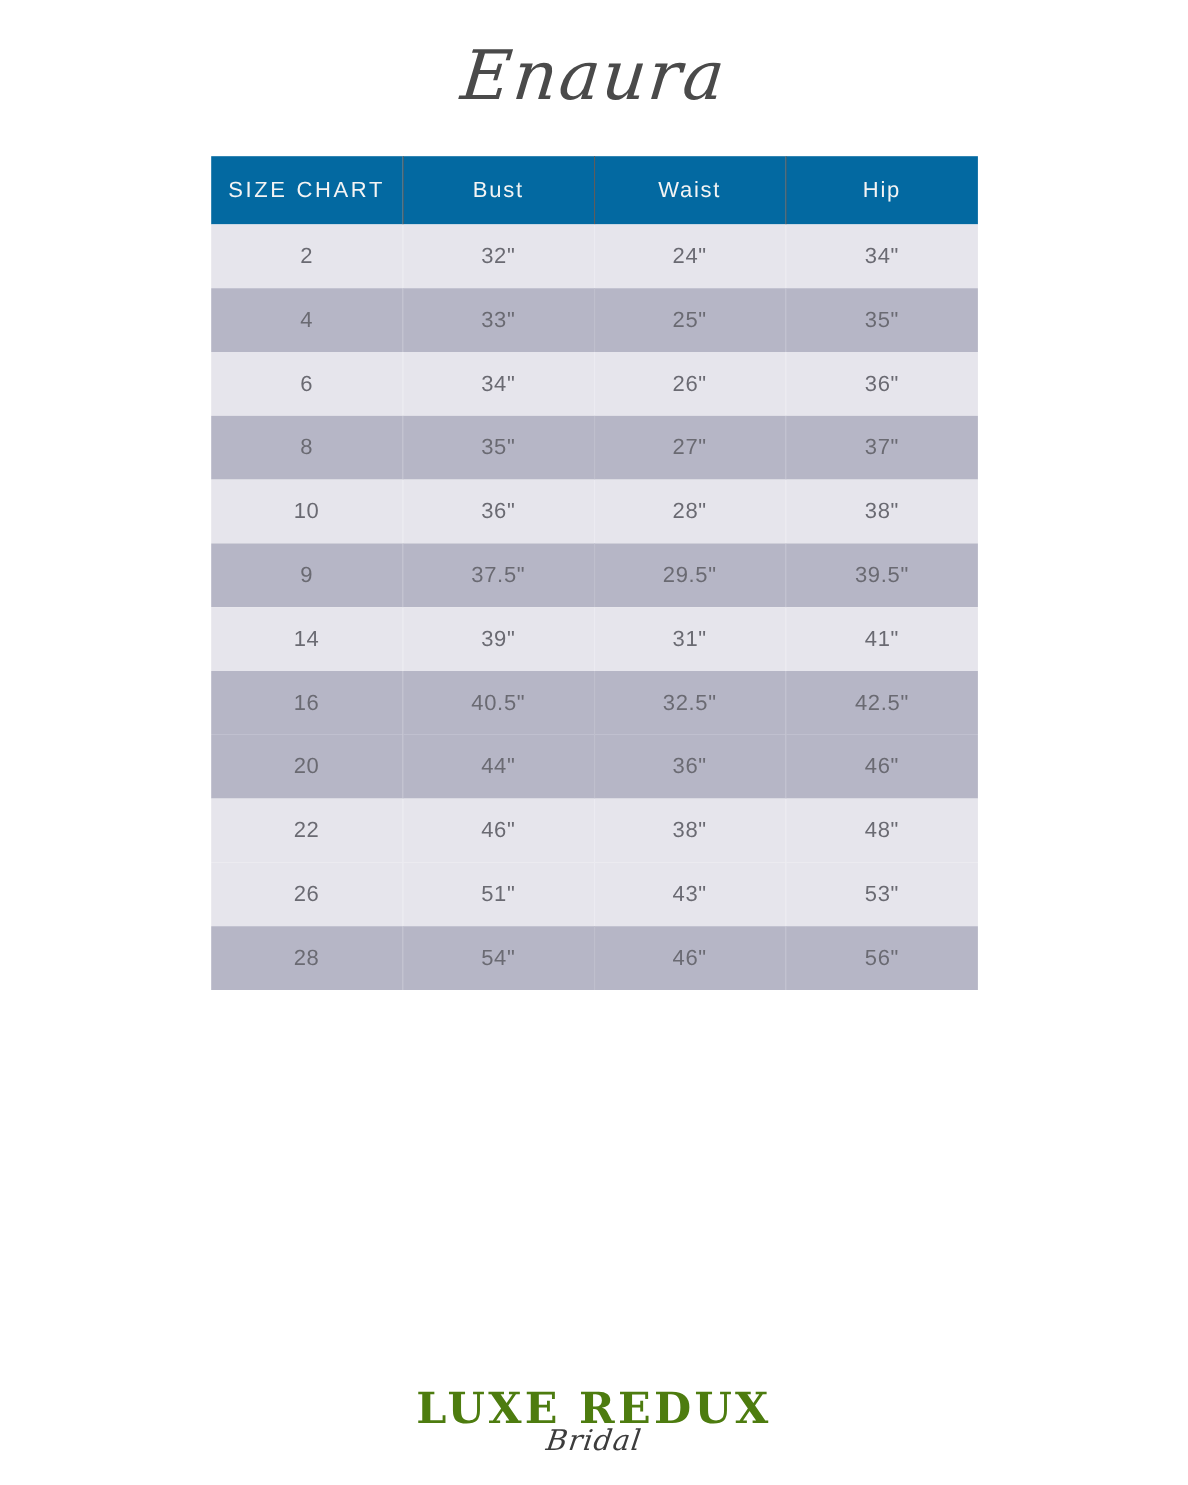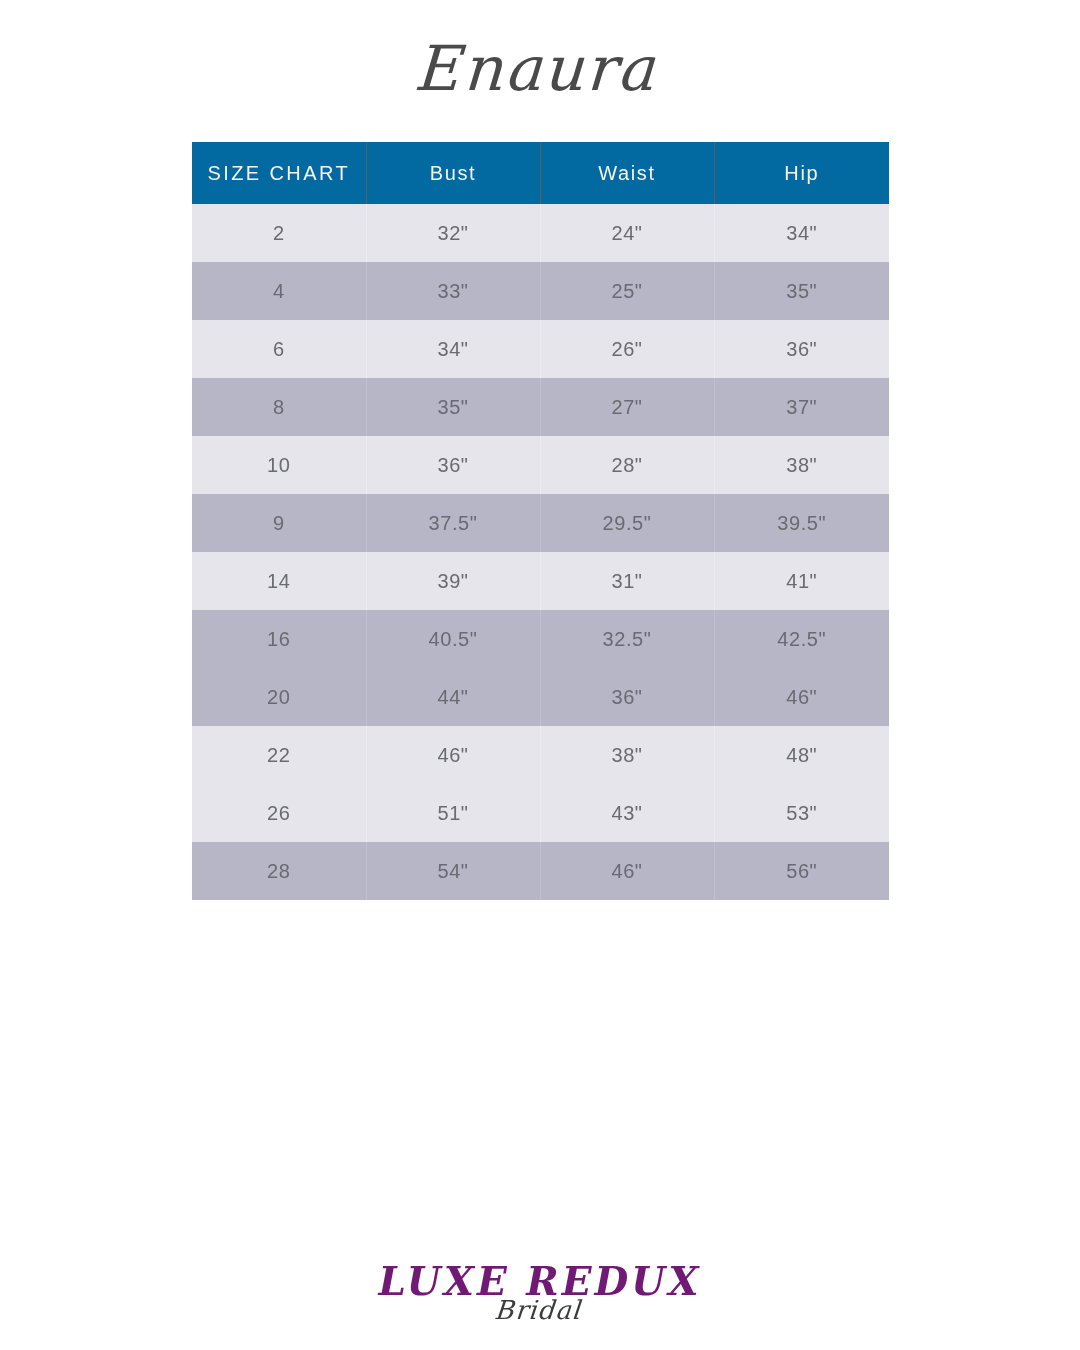--- a/index.html
+++ b/index.html
@@ -98,24 +98,23 @@
     left: 0;
     top: 1262px;
     width: 1080px;
     text-align: center;
   }
   .footer-logo .logo-main {
     font-family: "DejaVu Serif", serif;
     font-weight: 700;
     font-size: 39px;
     letter-spacing: 3px;
-    color: #701a75;
+    color: #4d7c0f;
     line-height: 1;
     display: block;
-    font-style: italic;
   }
   .footer-logo .logo-sub {
     font-family: "DejaVu Serif", serif;
     font-style: italic;
     font-weight: 400;
     font-size: 26px;
     color: #3c3c3c;
     line-height: 1;
     display: block;
     margin-top: -4px;

